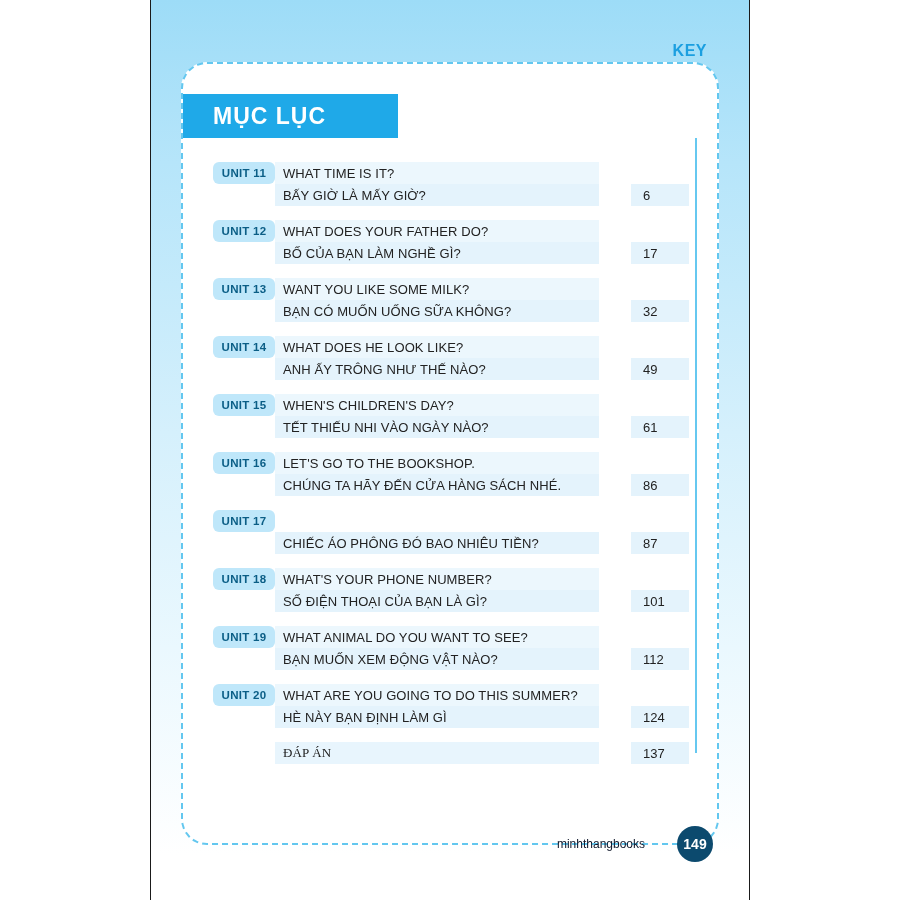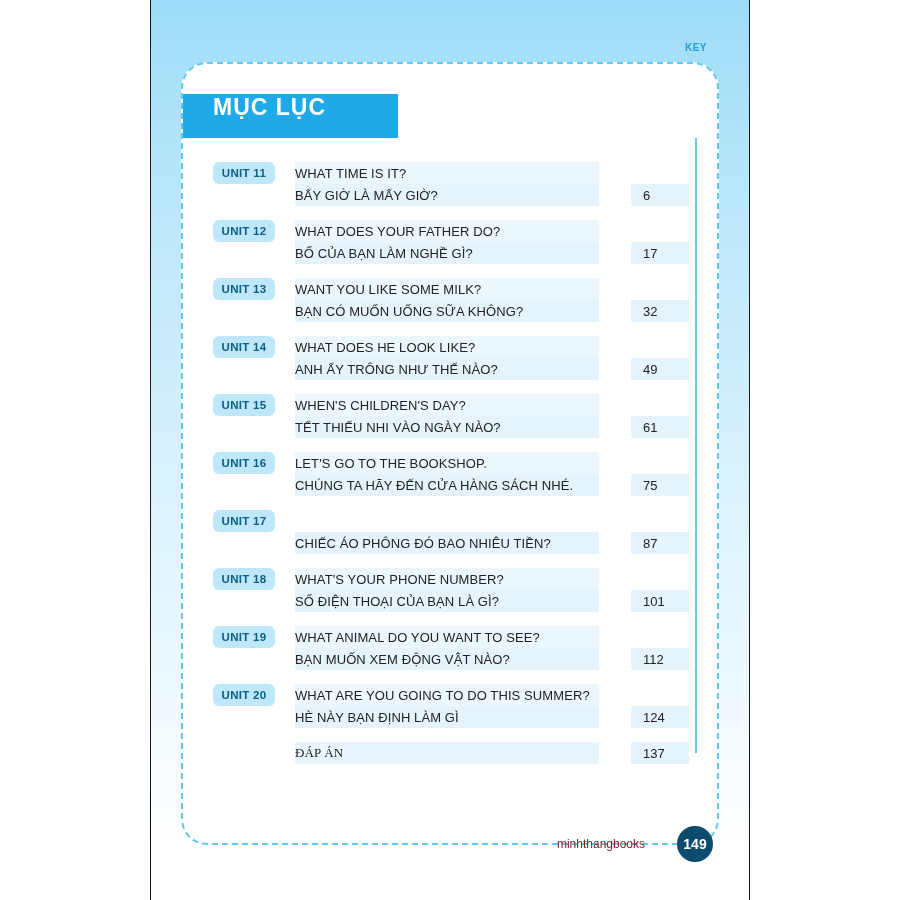--- a/index.html
+++ b/index.html
@@ -48,35 +48,36 @@
     border: 2px dashed #63c7ef;
     border-radius: 26px;
     box-sizing: border-box;
   }
 
   
   .key-label {
     position: absolute;
     right: 42px;
     top: 42px;
-    font-size: 10px;
+    font-size: 16px;
     font-weight: bold;
     letter-spacing: 0.5px;
     color: #1b9fe0;
   }
 
   
   .title-band {
     position: absolute;
     left: 0;
     top: 30px;
     width: 215px;
     height: 44px;
     background: #1fa9e8;
     display: flex;
+    align-items: center;
   }
   .title-band .title-text {
     color: #ffffff;
     font-size: 23px;
     font-weight: bold;
     letter-spacing: 1px;
     padding-left: 30px;
   }
 
   
@@ -121,24 +122,24 @@
   .unit-tag.blank {
     background: transparent;
   }
   .txt {
     flex: 1 1 auto;
     background: #e8f5fd;
     font-size: 13px;
     color: #222222;
     display: flex;
     align-items: center;
+    padding-left: 8px;
     letter-spacing: 0.1px;
     white-space: nowrap;
     overflow: hidden;
-    margin-left: 20px;
   }
   .txt.en {
     background: #ecf7fd;
   }
   .txt.vi {
     background: #e4f3fc;
   }
   .gap {
     flex: 0 0 32px;
     background: transparent;
@@ -169,21 +170,21 @@
   .footer {
     position: absolute;
     right: 36px;
     bottom: 38px;
     display: flex;
     align-items: center;
     gap: 8px;
   }
   .brand {
     font-size: 12px;
-    color: #7f1d1d;
+    color: #0f172a;
     padding-left: 48px;
   }
   .page-circle {
     width: 36px;
     height: 36px;
     border-radius: 50%;
     background: #0c4a6e;
     color: #ffffff;
     font-size: 14px;
     font-weight: bold;
@@ -289,21 +290,21 @@
         <div class="row">
           <div class="unit-tag">UNIT 16</div>
           <div class="txt en">LET'S GO TO THE BOOKSHOP.</div>
           <div class="gap"></div>
           <div class="page-num empty"></div>
         </div>
         <div class="row">
           <div class="unit-tag blank"></div>
           <div class="txt vi">CHÚNG TA HÃY ĐẾN CỬA HÀNG SÁCH NHÉ.</div>
           <div class="gap"></div>
-          <div class="page-num">75</div>
+          <div class="page-num">86</div>
         </div>
       </div>
 
       <div class="entry">
         <div class="row">
           <div class="unit-tag">UNIT 17</div>
           <div class="gap"></div>
           <div class="page-num empty"></div>
         </div>
         <div class="row">

